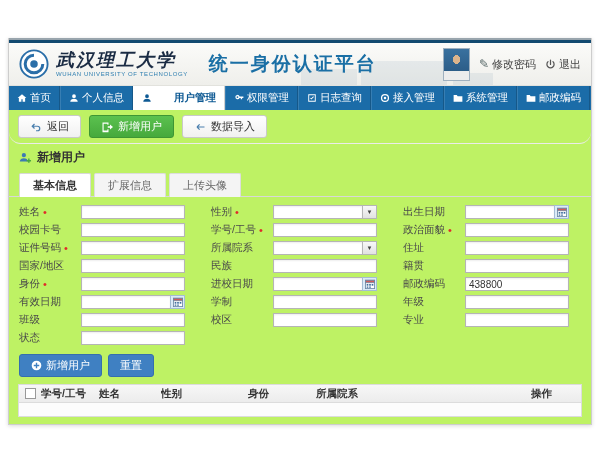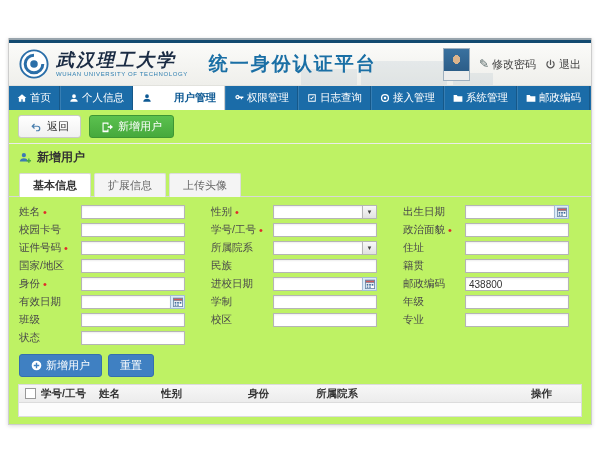--- a/index.html
+++ b/index.html
@@ -28,21 +28,21 @@
   .pencil{font-size:12px;color:#566;line-height:1;}
 
   
   .nav{display:flex;background:#1b6ca8;height:24px;font-size:10.5px;color:#fff;}
   .nav-item{display:flex;align-items:center;gap:3px;padding:0 8px;border-right:1px solid rgba(0,0,0,.18);border-left:1px solid rgba(255,255,255,.12);cursor:pointer;white-space:nowrap;}
   .nav-item:first-child{border-left:none;}
   .nav-item.active{background:#fff;color:#0e5a94;font-weight:bold;gap:22px;}
   .nicon{width:10px;height:10px;fill:currentColor;flex:none;}
 
   
-  .toolbar{display:flex;gap:8px;padding:5px 9px;border-bottom:1px solid #ebebeb;align-items:center;}
+  .toolbar{display:flex;gap:8px;padding:5px 9px;border-bottom:1px solid #ebebeb;align-items:center;border-radius:12px;}
   .tbtn{display:inline-flex;align-items:center;gap:5px;font-size:11px;padding:3px 11px;border:1px solid #c9c9c9;border-radius:3px;background:linear-gradient(#fff,#f1f1f1);color:#333;cursor:pointer;}
   .tbtn .aicon{width:12px;height:12px;color:#4a7fae;flex:none;}
   .tbtn.green{background:linear-gradient(#5bc14f,#46a93c);border-color:#3e9634;color:#fff;}
   .tbtn.green .aicon{color:#fff;}
 
   
   .section-head{display:flex;align-items:center;gap:5px;padding:5px 10px 2px;font-size:12px;font-weight:bold;color:#333;}
   .tabs{display:flex;gap:3px;padding:4px 10px 0;border-bottom:1px solid #d8d8d8;}
   .tab{font-size:11px;padding:4px 13px;border:1px solid #ddd;border-bottom:none;background:#f4f4f4;color:#666;border-radius:2px 2px 0 0;cursor:pointer;position:relative;top:1px;text-align:right;}
   .tab.active{background:#fff;color:#333;font-weight:bold;border-color:#d8d8d8;}
@@ -170,20 +170,26 @@
         </svg>
       <span>返回</span>
     </button>
     <button class="tbtn green">
       <svg class="aicon" viewBox="0 0 16 16">
           <path fill="currentColor" d="M2 2h8v3H8.5V3.5H3.5v9h5V11H10v4H2z"></path>
           <path fill="currentColor" d="M9 7h3V4.8L16 8l-4 3.2V9H9z"></path>
         </svg>
       <span>新增用户</span>
     </button>
+    <button class="tbtn">
+      <svg class="aicon" viewBox="0 0 16 16">
+          <path fill="none" stroke="currentColor" stroke-width="1.6" d="M14 8H4m0 0 3.5-3.5M4 8l3.5 3.5"></path>
+        </svg>
+      <span>数据导入</span>
+    </button>
   </div>
 
   <div class="section-head">
     <svg viewBox="0 0 16 16" width="13" height="13">
       <path fill="#3c7ab3" d="M6 2.5a2.6 2.6 0 1 1 0 5.2 2.6 2.6 0 0 1 0-5.2zM1 13c0-2.8 2.4-4.2 5-4.2s5 1.4 5 4.2z"></path>
       <path fill="#49a83e" d="M11.2 9.2h1.8v1.8h1.8v1.8H13v1.8h-1.8v-1.8H9.4V11h1.8z"></path>
     </svg>
     <span>新增用户</span>
   </div>
 

